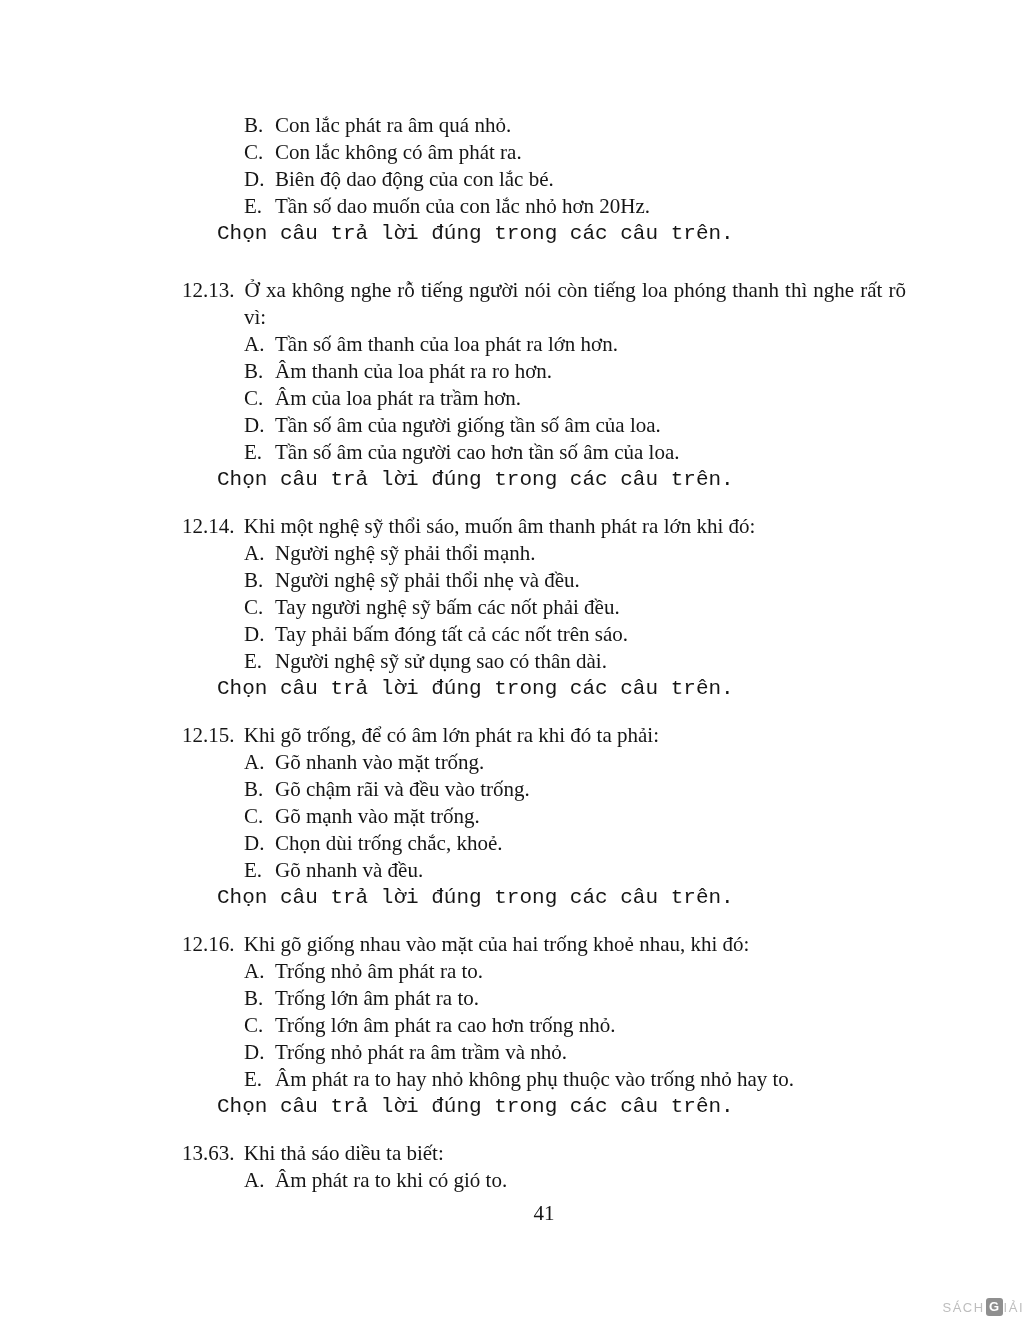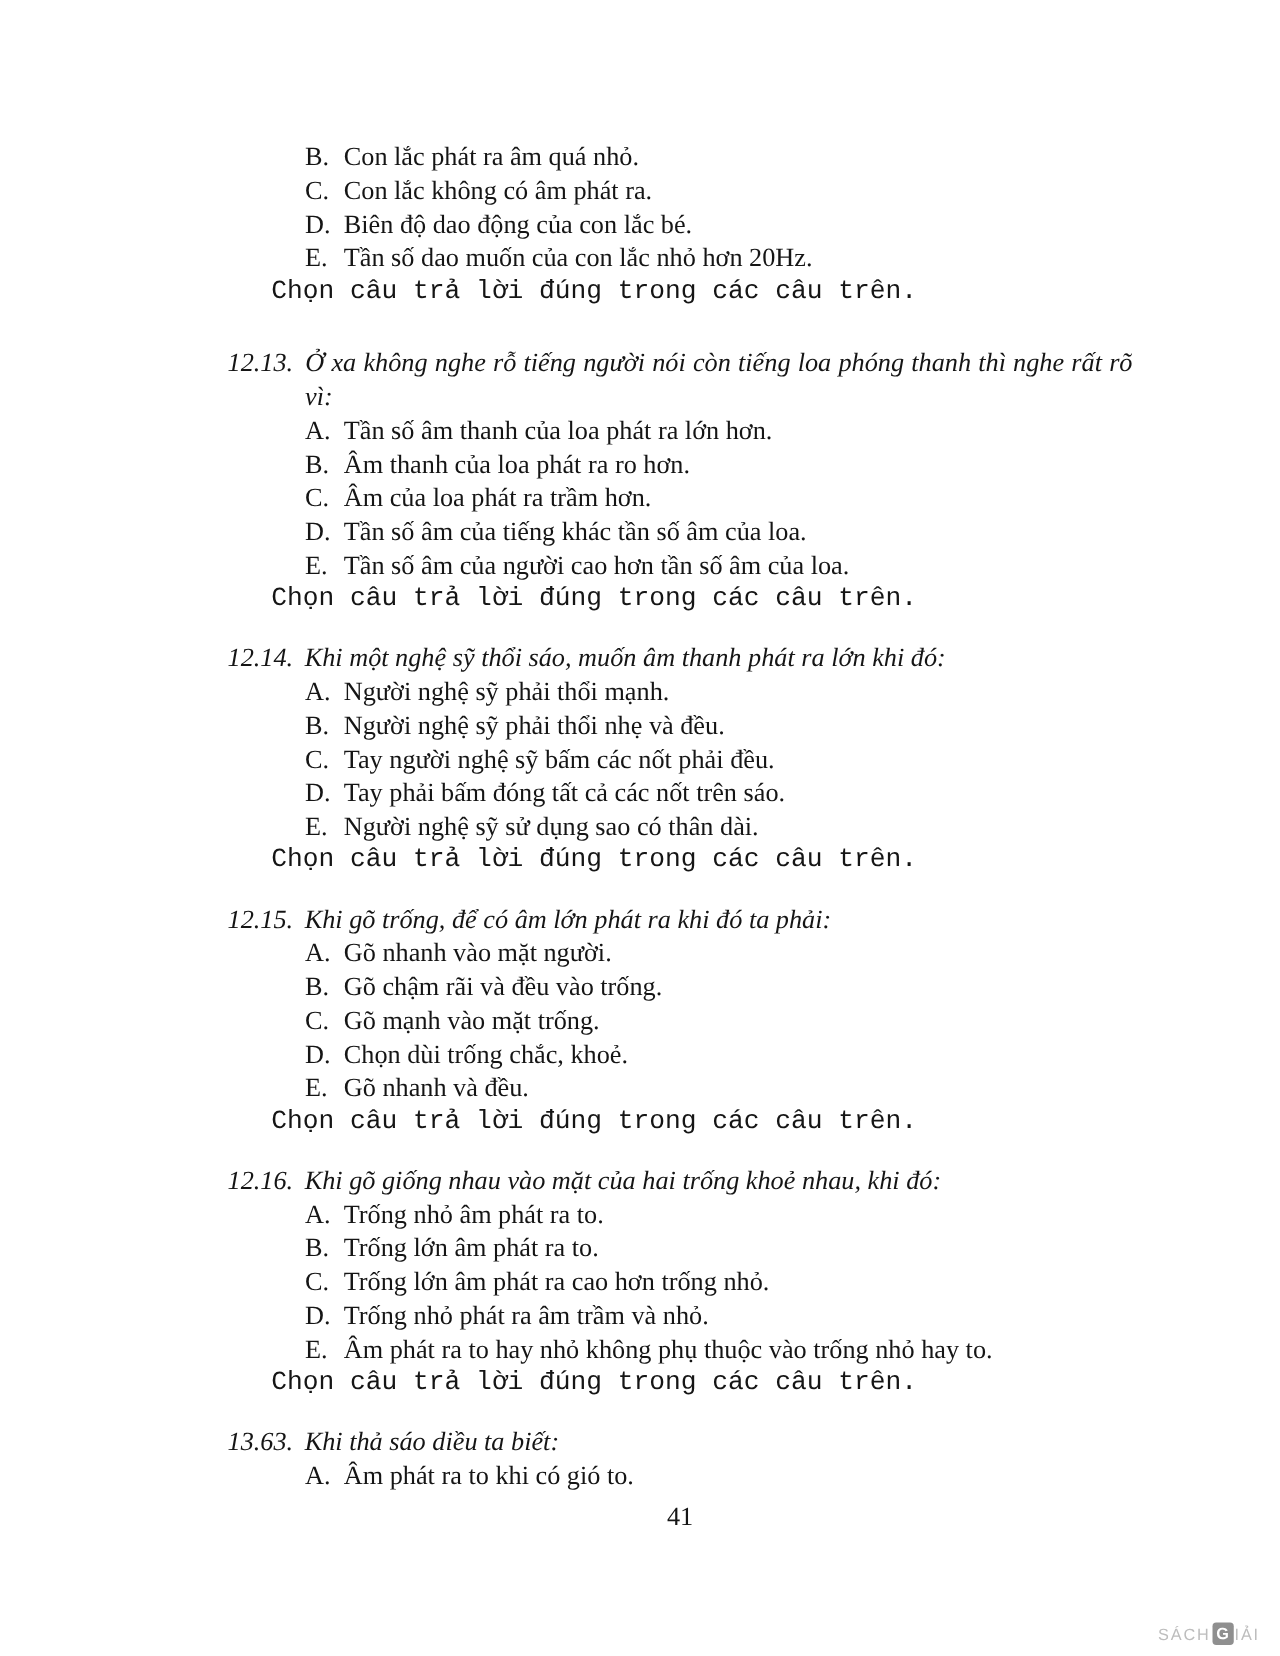--- a/index.html
+++ b/index.html
@@ -20,33 +20,32 @@
     font-size: 21px;
     line-height: 27px;
   }
   .question { margin: 0; }
   .question + .question { margin-top: 20px; }
   .question.gap-lg { margin-top: 30px; }
   .q-head {
     text-align: justify;
     padding-left: 62px;
     text-indent: -62px;
-    font-style: italic;
   }
   .q-num { padding-right: 4px; }
   .option { padding-left: 62px; }
   .opt-label { display: inline-block; min-width: 31px; }
   .q-footer { padding-left: 35px; font-family: Liberation Mono, monospace; }
   .page-number {
     margin-top: 6px;
     text-align: center;
   }
   .watermark {
     position: absolute;
-    right: 16px;
+    right: 0;
     bottom: 9px;
     font-family: "Liberation Sans", sans-serif;
     font-size: 13px;
     letter-spacing: 1.5px;
     color: #bdbdbd;
     display: flex;
     align-items: center;
   }
   .wm-box {
     display: inline-block;
@@ -75,38 +74,38 @@
       <div class="option"><span class="opt-label">D.</span><span class="opt-text">Biên độ dao động của con lắc bé.</span></div>
       <div class="option"><span class="opt-label">E.</span><span class="opt-text">Tần số dao muốn của con lắc nhỏ hơn 20Hz.</span></div>
       <div class="q-footer">Chọn câu trả lời đúng trong các câu trên.</div>
     </section>
 
     <section class="question gap-lg">
       <div class="q-head"><span class="q-num">12.13.</span> <span class="q-stem">Ở xa không nghe rỗ tiếng người nói còn tiếng loa phóng thanh thì nghe rất rõ vì:</span></div>
       <div class="option"><span class="opt-label">A.</span><span class="opt-text">Tần số âm thanh của loa phát ra lớn hơn.</span></div>
       <div class="option"><span class="opt-label">B.</span><span class="opt-text">Âm thanh của loa phát ra ro hơn.</span></div>
       <div class="option"><span class="opt-label">C.</span><span class="opt-text">Âm của loa phát ra trầm hơn.</span></div>
-      <div class="option"><span class="opt-label">D.</span><span class="opt-text">Tần số âm của tiếng khác tần số âm của loa.</span></div>
+      <div class="option"><span class="opt-label">D.</span><span class="opt-text">Tần số âm của người giống tần số âm của loa.</span></div>
       <div class="option"><span class="opt-label">E.</span><span class="opt-text">Tần số âm của người cao hơn tần số âm của loa.</span></div>
       <div class="q-footer">Chọn câu trả lời đúng trong các câu trên.</div>
     </section>
 
     <section class="question">
       <div class="q-head"><span class="q-num">12.14.</span> <span class="q-stem">Khi một nghệ sỹ thổi sáo, muốn âm thanh phát ra lớn khi đó:</span></div>
       <div class="option"><span class="opt-label">A.</span><span class="opt-text">Người nghệ sỹ phải thổi mạnh.</span></div>
       <div class="option"><span class="opt-label">B.</span><span class="opt-text">Người nghệ sỹ phải thổi nhẹ và đều.</span></div>
       <div class="option"><span class="opt-label">C.</span><span class="opt-text">Tay người nghệ sỹ bấm các nốt phải đều.</span></div>
       <div class="option"><span class="opt-label">D.</span><span class="opt-text">Tay phải bấm đóng tất cả các nốt trên sáo.</span></div>
       <div class="option"><span class="opt-label">E.</span><span class="opt-text">Người nghệ sỹ sử dụng sao có thân dài.</span></div>
       <div class="q-footer">Chọn câu trả lời đúng trong các câu trên.</div>
     </section>
 
     <section class="question">
       <div class="q-head"><span class="q-num">12.15.</span> <span class="q-stem">Khi gõ trống, để có âm lớn phát ra khi đó ta phải:</span></div>
-      <div class="option"><span class="opt-label">A.</span><span class="opt-text">Gõ nhanh vào mặt người.</span></div>
+      <div class="option"><span class="opt-label">A.</span><span class="opt-text">Gõ nhanh vào mặt trống.</span></div>
       <div class="option"><span class="opt-label">B.</span><span class="opt-text">Gõ chậm rãi và đều vào trống.</span></div>
       <div class="option"><span class="opt-label">C.</span><span class="opt-text">Gõ mạnh vào mặt trống.</span></div>
       <div class="option"><span class="opt-label">D.</span><span class="opt-text">Chọn dùi trống chắc, khoẻ.</span></div>
       <div class="option"><span class="opt-label">E.</span><span class="opt-text">Gõ nhanh và đều.</span></div>
       <div class="q-footer">Chọn câu trả lời đúng trong các câu trên.</div>
     </section>
 
     <section class="question">
       <div class="q-head"><span class="q-num">12.16.</span> <span class="q-stem">Khi gõ giống nhau vào mặt của hai trống khoẻ nhau, khi đó:</span></div>
       <div class="option"><span class="opt-label">A.</span><span class="opt-text">Trống nhỏ âm phát ra to.</span></div>

